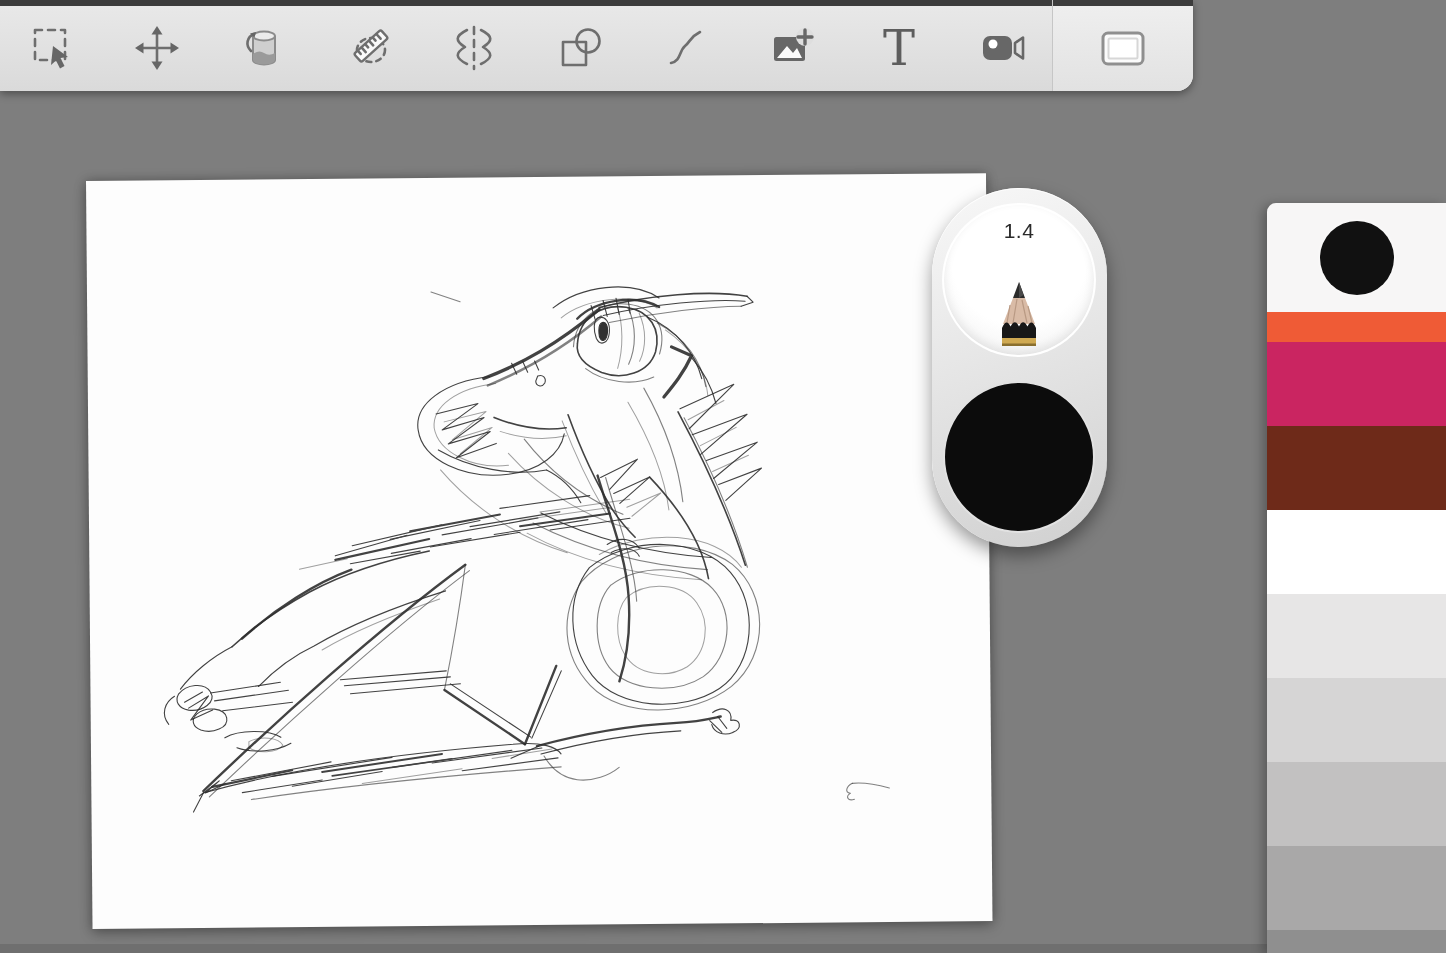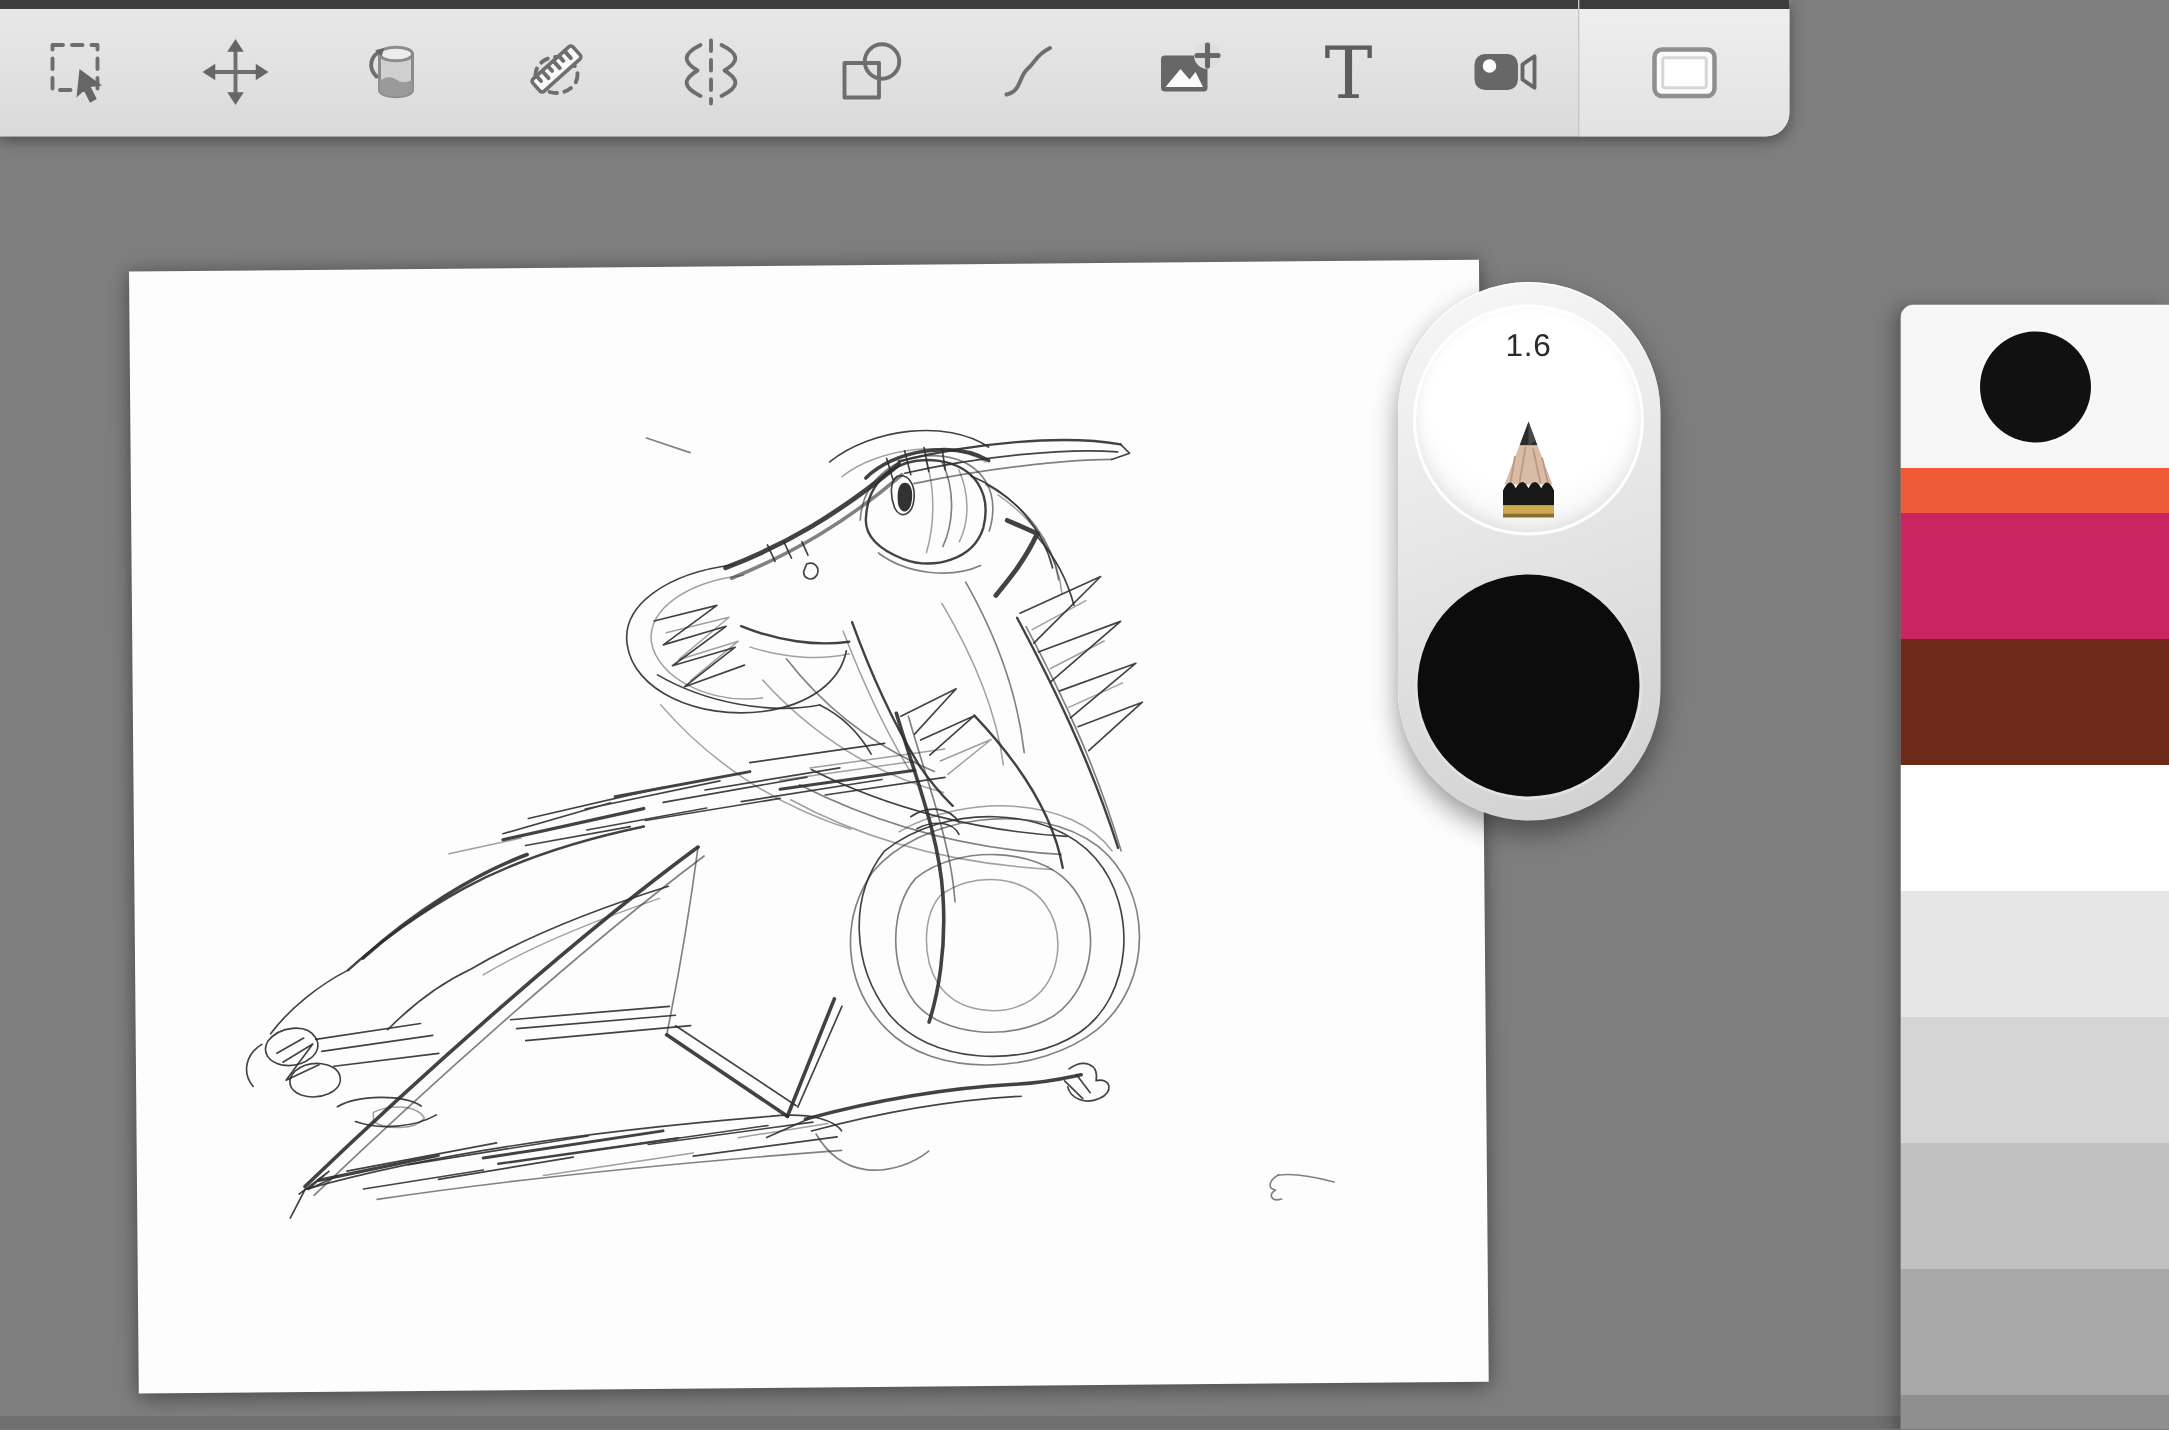--- a/index.html
+++ b/index.html
@@ -372,21 +372,21 @@
     <path class="sk" stroke-width="1.2" d="M254,507 L360,499"></path>
     <path class="sk" d="M260,515 L370,506"></path>
 
     <path class="sk half" d="M798,614 C784,610 770,608 761,609"></path>
     <path class="sk half" d="M761,609 C755,612 753,618 759,619 C754,622 756,627 763,625"></path>
   </svg>
 </div>
 
 <div class="puck">
   <div class="puck-size">
-    <div class="puck-size-label">1.6</div>
+    <div class="puck-size-label">1.4</div>
     <span class="puck-pencil">
       <svg width="46" height="68" viewBox="-23 -34 46 68">
         <polygon points="0,-33 6,-17 -6,-17" fill="#2b2b2b"></polygon>
         <polygon points="0,-33 4.5,-20 0,-17" fill="#4a4a4a"></polygon>
         <polygon points="-6,-17 6,-17 16,9 -16,9" fill="#d9bba6"></polygon>
         <path d="M-2,-16 L-6,8 M3,-15 L8,8 M-9,-10 L-12,8 M9,-9 L13,8" stroke="#b99a84" stroke-width="1.2" fill="none"></path>
         <path d="M-17,13 Q-12.5,3 -8.5,11.5 Q-4,3 0,11.5 Q4,3 8.5,11.5 Q12.5,3 17,13 L17,23 L-17,23 Z" fill="#181818"></path>
         <rect x="-17" y="23" width="34" height="7" fill="#cfa952"></rect>
         <rect x="-17" y="28.5" width="34" height="2.5" fill="#8a6f2e"></rect>
       </svg>

